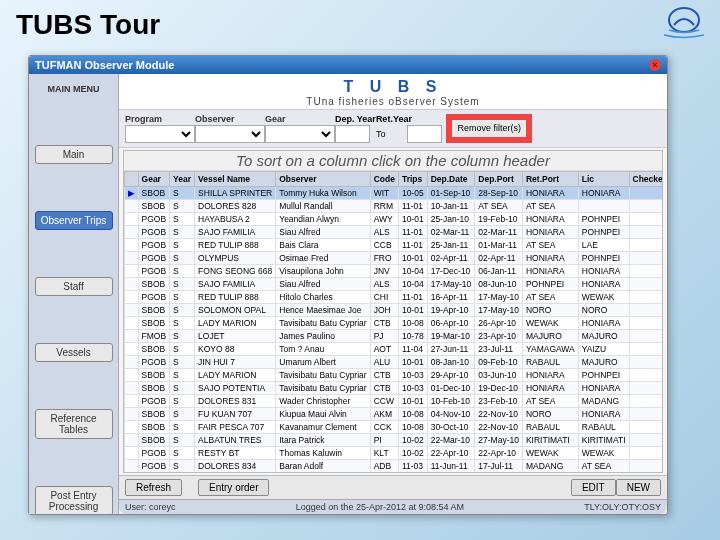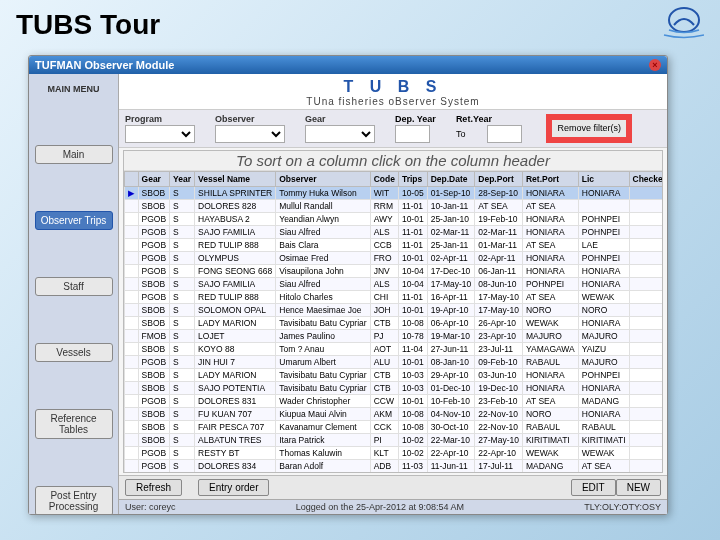--- a/index.html
+++ b/index.html
@@ -119,20 +119,21 @@
       border-color: #2255aa;
     }
 
     
     .main-panel {
       flex: 1;
       display: flex;
       flex-direction: column;
       background: #f5f5f5;
       overflow: hidden;
+      border-radius: 7px;
     }
 
     
     .tubs-header {
       background: white;
       text-align: center;
       padding: 4px 0 2px;
       border-bottom: 1px solid #ccc;
     }
     .tubs-title-row {
@@ -147,21 +148,21 @@
       letter-spacing: 1px;
     }
 
     
     .filter-row {
       display: flex;
       align-items: flex-start;
       background: #e8e8f0;
       padding: 4px 6px;
       border-bottom: 1px solid #ccc;
-      gap: 20px;
+      gap: 0;
       flex-wrap: wrap;
     }
     .filter-group {
       display: flex;
       flex-direction: column;
       font-size: 9px;
       color: #333;
     }
     .filter-label {
       font-size: 9px;

